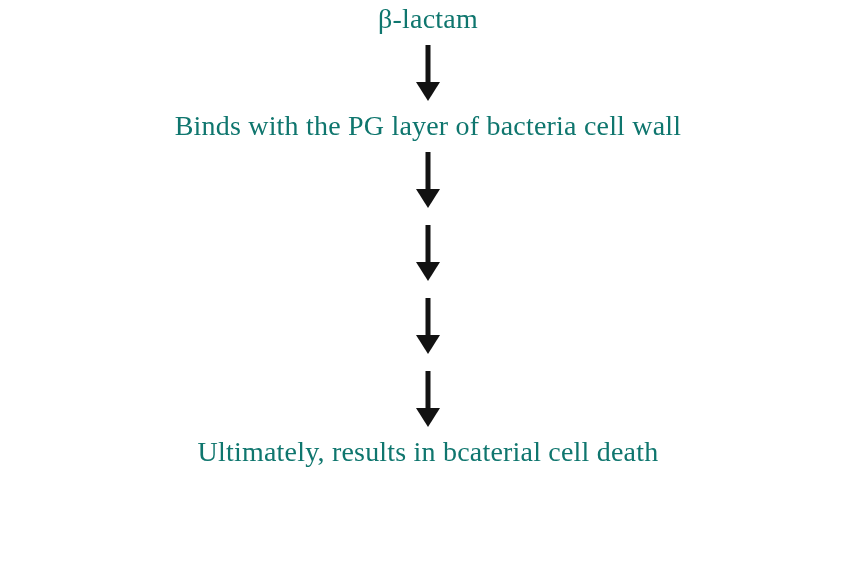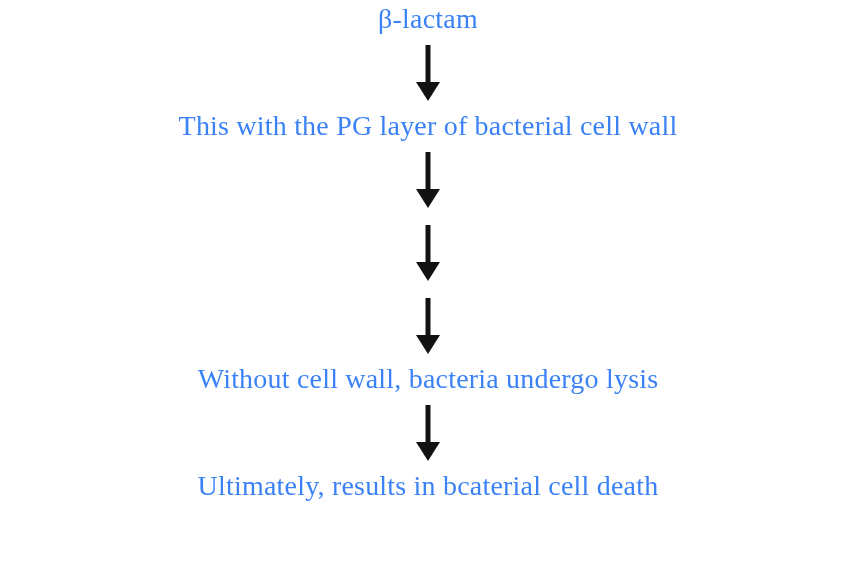--- a/index.html
+++ b/index.html
@@ -19,21 +19,21 @@
     display: flex;
     flex-direction: column;
     align-items: center;
     justify-content: flex-start;
     padding-top: 2px;
     box-sizing: border-box;
   }
   .flow-step {
     font-size: 28px;
     line-height: 34px;
-    color: #3b82f6;
+    color: #0f766e;
     text-align: left;
     white-space: nowrap;
     letter-spacing: 0.2px;
   }
   .arrow-wrap {
     height: 56px;
     margin: 9px 0 8px 0;
     display: flex;
     align-items: center;
     justify-content: center;
@@ -49,21 +49,21 @@
 
   <div class="flow-step">β-lactam</div>
 
   <div class="arrow-wrap">
     <svg width="26" height="56" viewBox="0 0 26 56" aria-hidden="true">
       <rect x="10.5" y="0" width="5" height="40" fill="#121212"></rect>
       <polygon points="1,37 25,37 13,56" fill="#121212"></polygon>
     </svg>
   </div>
 
-  <div class="flow-step">This with the PG layer of bacterial cell wall</div>
+  <div class="flow-step">Binds with the PG layer of bacteria cell wall</div>
 
   <div class="arrow-wrap">
     <svg width="26" height="56" viewBox="0 0 26 56" aria-hidden="true">
       <rect x="10.5" y="0" width="5" height="40" fill="#121212"></rect>
       <polygon points="1,37 25,37 13,56" fill="#121212"></polygon>
     </svg>
   </div>
 
 
   <div class="arrow-wrap">
@@ -74,21 +74,20 @@
   </div>
 
 
   <div class="arrow-wrap">
     <svg width="26" height="56" viewBox="0 0 26 56" aria-hidden="true">
       <rect x="10.5" y="0" width="5" height="40" fill="#121212"></rect>
       <polygon points="1,37 25,37 13,56" fill="#121212"></polygon>
     </svg>
   </div>
 
-  <div class="flow-step">Without cell wall, bacteria undergo lysis</div>
 
   <div class="arrow-wrap">
     <svg width="26" height="56" viewBox="0 0 26 56" aria-hidden="true">
       <rect x="10.5" y="0" width="5" height="40" fill="#121212"></rect>
       <polygon points="1,37 25,37 13,56" fill="#121212"></polygon>
     </svg>
   </div>
 
   <div class="flow-step">Ultimately, results in bcaterial cell death</div>
 

